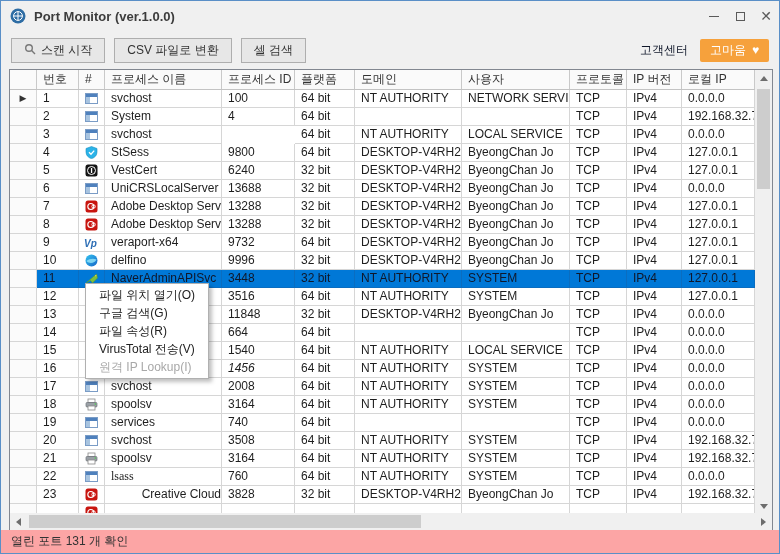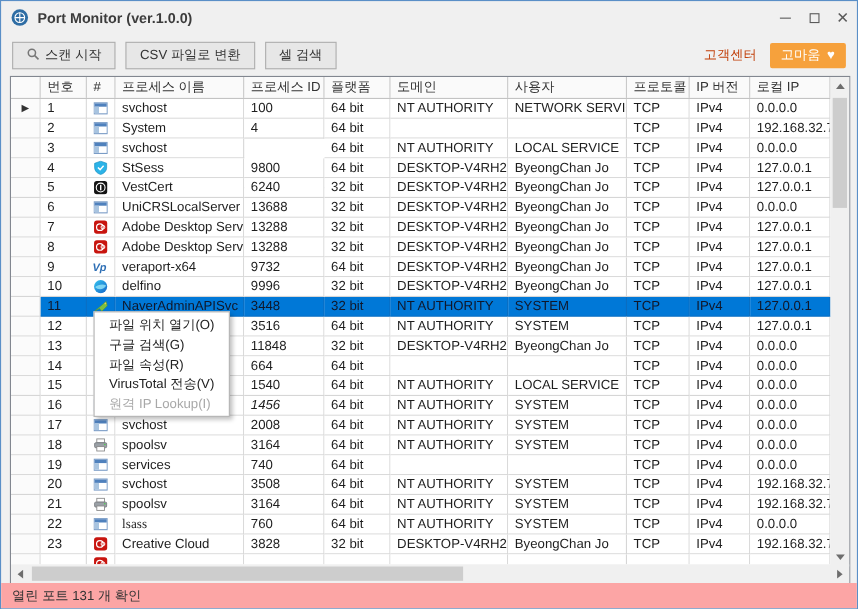--- a/index.html
+++ b/index.html
@@ -16,21 +16,21 @@
              color: #5a5a5a; cursor: default; }
   .glyph-min { width: 10px; height: 0; border-top: 1px solid #5a5a5a; display: block; }
   .glyph-max { width: 9px; height: 9px; border: 1px solid #5a5a5a; display: block; }
   .glyph-close { font-size: 14px; line-height: 1; color: #5a5a5a; }
 
   
   .toolbar { height: 38px; display: flex; align-items: center; padding: 0 10px; }
   .tb-btn { display: inline-flex; align-items: center; gap: 5px; height: 25px; padding: 0 12px;
             background: #e7e7e7; border: 1px solid #aeaeae; font-size: 12px; color: #333;
             margin-right: 9px; }
-  .support { margin-left: auto; font-size: 12px; color: #c2410c; margin-right: 12px; }
+  .support { margin-left: auto; font-size: 12px; color: #0f172a; margin-right: 12px; }
   .thanks-btn { display: inline-flex; align-items: center; gap: 6px; height: 23px; padding: 0 10px;
                 color: #fff; font-size: 12px; border: none; border-radius: 2px; }
   .heart { font-size: 12px; line-height: 1; }
 
   
   .grid { position: absolute; left: 8px; top: 68px; width: 764px; height: 462px;
           background: #fff; border: 1px solid #828790; }
   .grid-header { display: flex; height: 20px; background: #fafafa; border-bottom: 1px solid #c3c3c3;
                  width: 745px; }
   .hcell { font-size: 12px; color: #333; line-height: 19px; padding-left: 6px; white-space: nowrap;
@@ -538,21 +538,21 @@
         <div class="grow">
           <div class="cell cell-sel" style="width: 27px;"></div>
           <div class="cell" style="width: 42px;">23</div>
           <div class="cell cell-icon" style="width: 26px;">
             <svg width="13" height="13">
               <rect x="0.5" y="0.5" width="12" height="12" rx="2.5" fill="#c8150f"></rect>
               <circle cx="5.8" cy="6.5" r="3" fill="none" stroke="#fff" stroke-width="1.1"></circle>
               <circle cx="8.6" cy="6.5" r="1.7" fill="none" stroke="#fff" stroke-width="0.9"></circle>
             </svg>
           </div>
-          <div class="cell" style="width: 117px;">Creative Cloud</div>
+          <div class="cell" style="width: 117px; text-align: right;">Creative Cloud</div>
           <div class="cell" style="width: 73px;">3828</div>
           <div class="cell" style="width: 60px;">32 bit</div>
           <div class="cell" style="width: 107px;">DESKTOP-V4RH2FT</div>
           <div class="cell" style="width: 108px;">ByeongChan Jo</div>
           <div class="cell" style="width: 57px;">TCP</div>
           <div class="cell" style="width: 55px;">IPv4</div>
           <div class="cell" style="width: 73px;">192.168.32.7</div>
         </div>
         <div class="grow">
           <div class="cell cell-sel" style="width: 27px;"></div>

